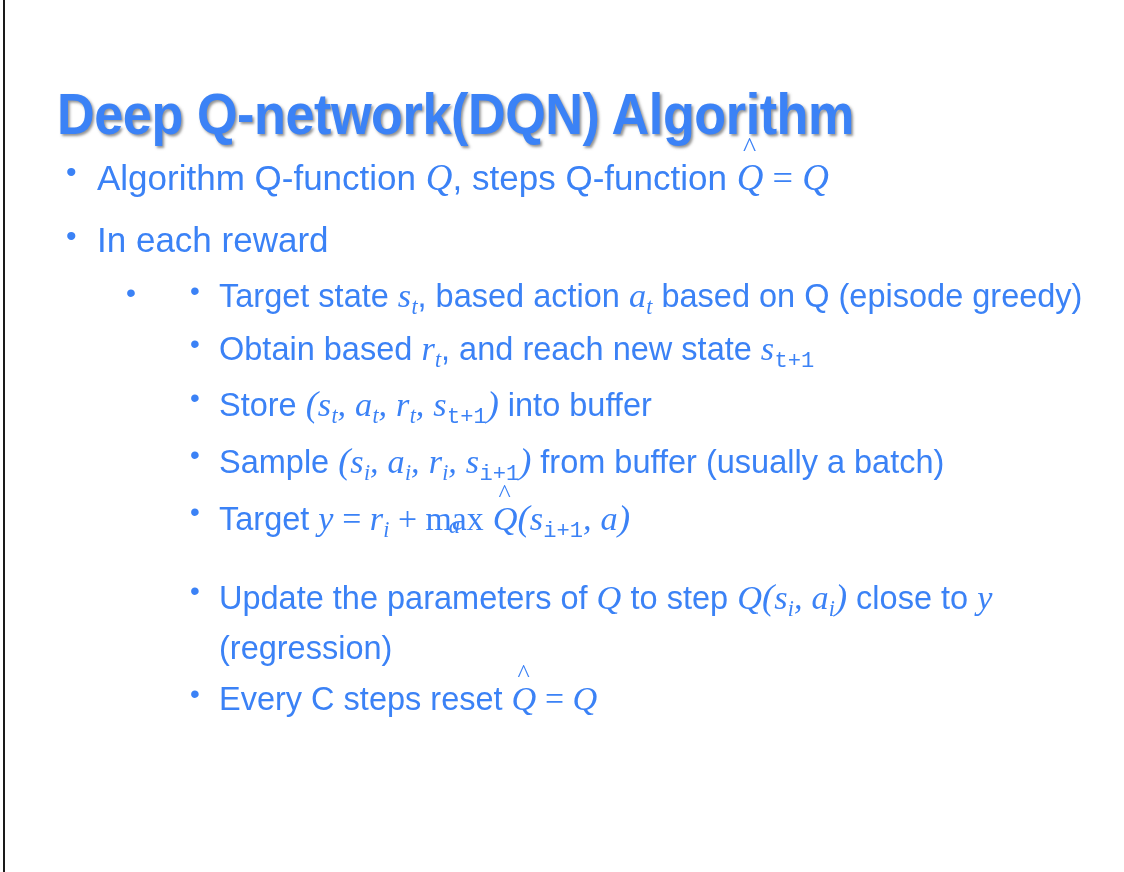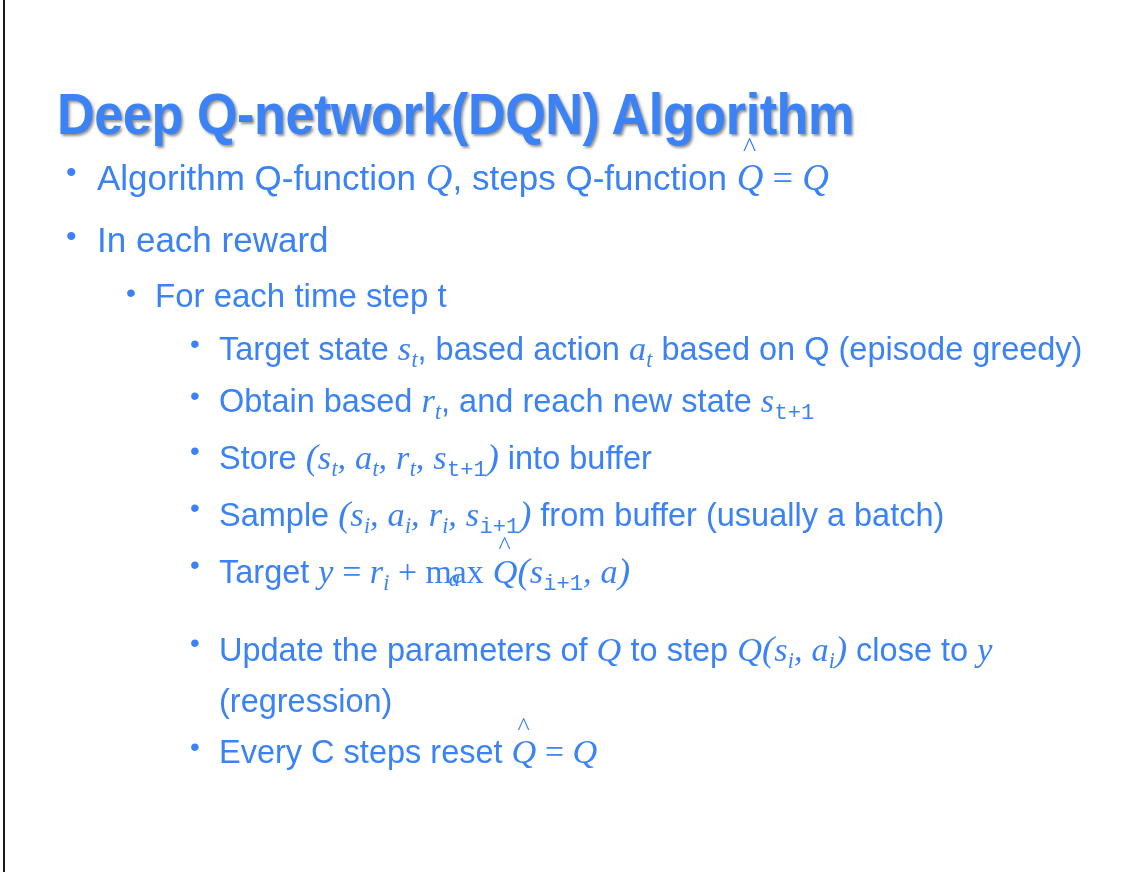--- a/index.html
+++ b/index.html
@@ -171,21 +171,20 @@
       <span class="txt"><span>Algorithm Q-function </span><span class="mv">Q</span><span>, steps Q-function </span><span class="hat-wrap"><span class="mv">Q</span><span class="hat-mark">^</span></span><span class="mop"> = </span><span class="mv">Q</span></span>
     </div>
 
     <div class="bullet lvl1">
       <span class="dot">•</span>
       <span class="txt">In each reward</span>
     </div>
 
     <div class="bullet lvl2">
       <span class="dot">•</span>
-      <span class="txt">For each time step t</span>
     </div>
 
     <div class="bullet lvl3">
       <span class="dot">•</span>
       <span class="txt"><span>Target state </span><span class="mv">s</span><span class="msub">t</span><span>, based action </span><span class="mv">a</span><span class="msub">t</span><span> based on Q (episode greedy)</span></span>
     </div>
 
     <div class="bullet lvl3">
       <span class="dot">•</span>
       <span class="txt"><span>Obtain based </span><span class="mv">r</span><span class="msub">t</span><span>, and reach new state </span><span class="mv">s</span><span class="msubn">t+1</span></span>

